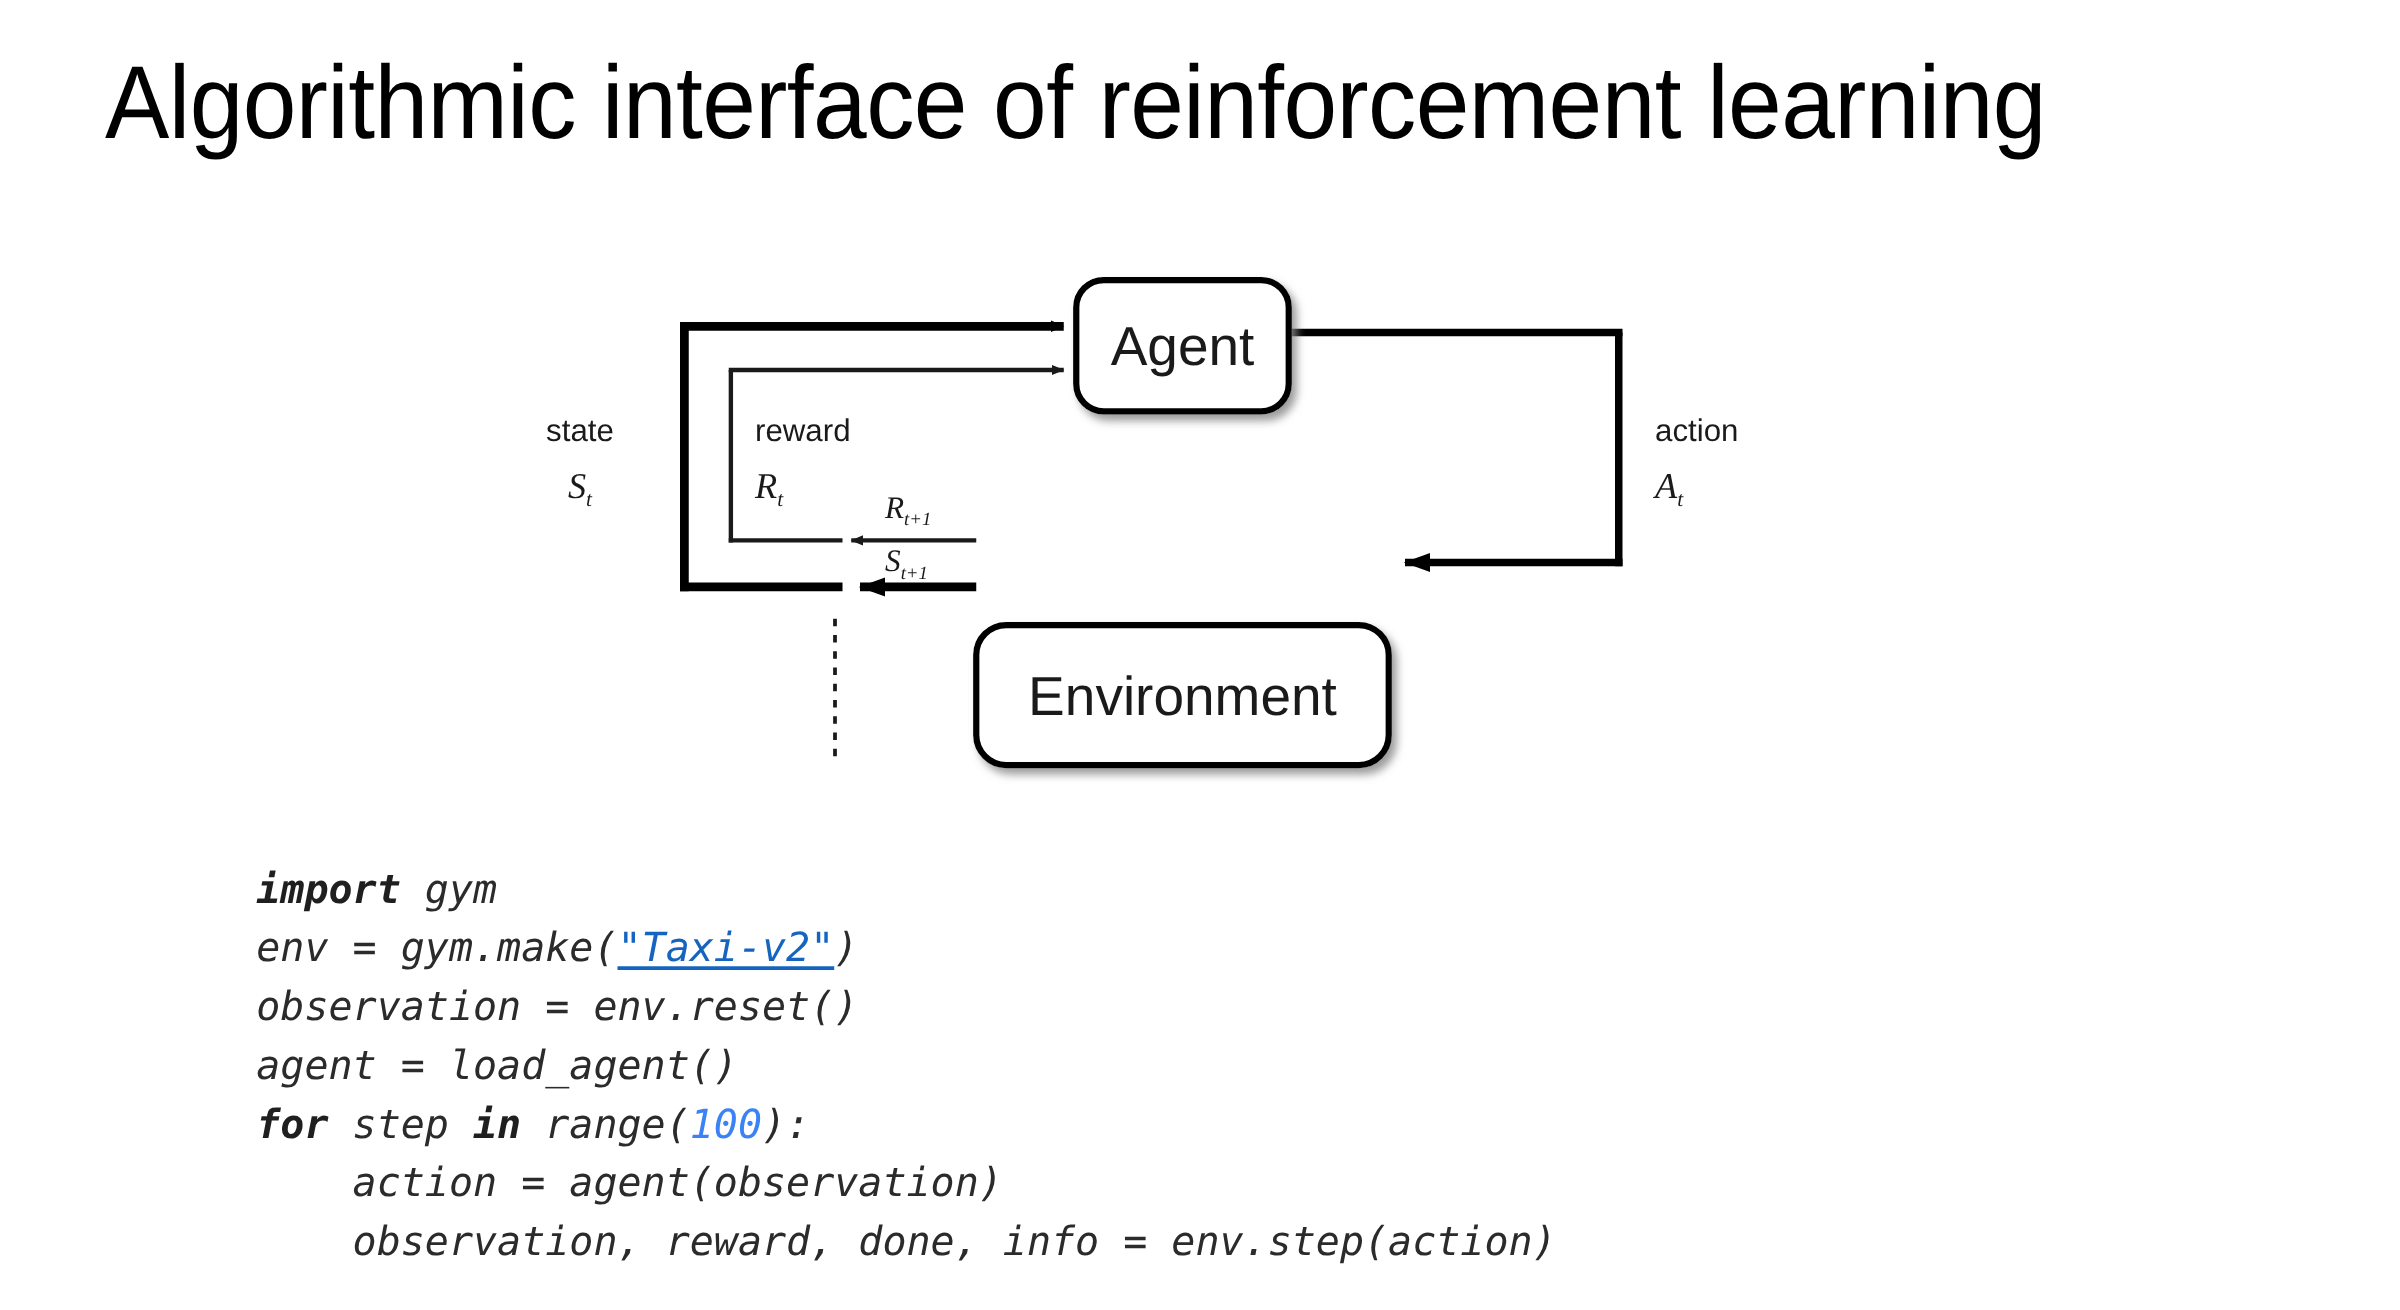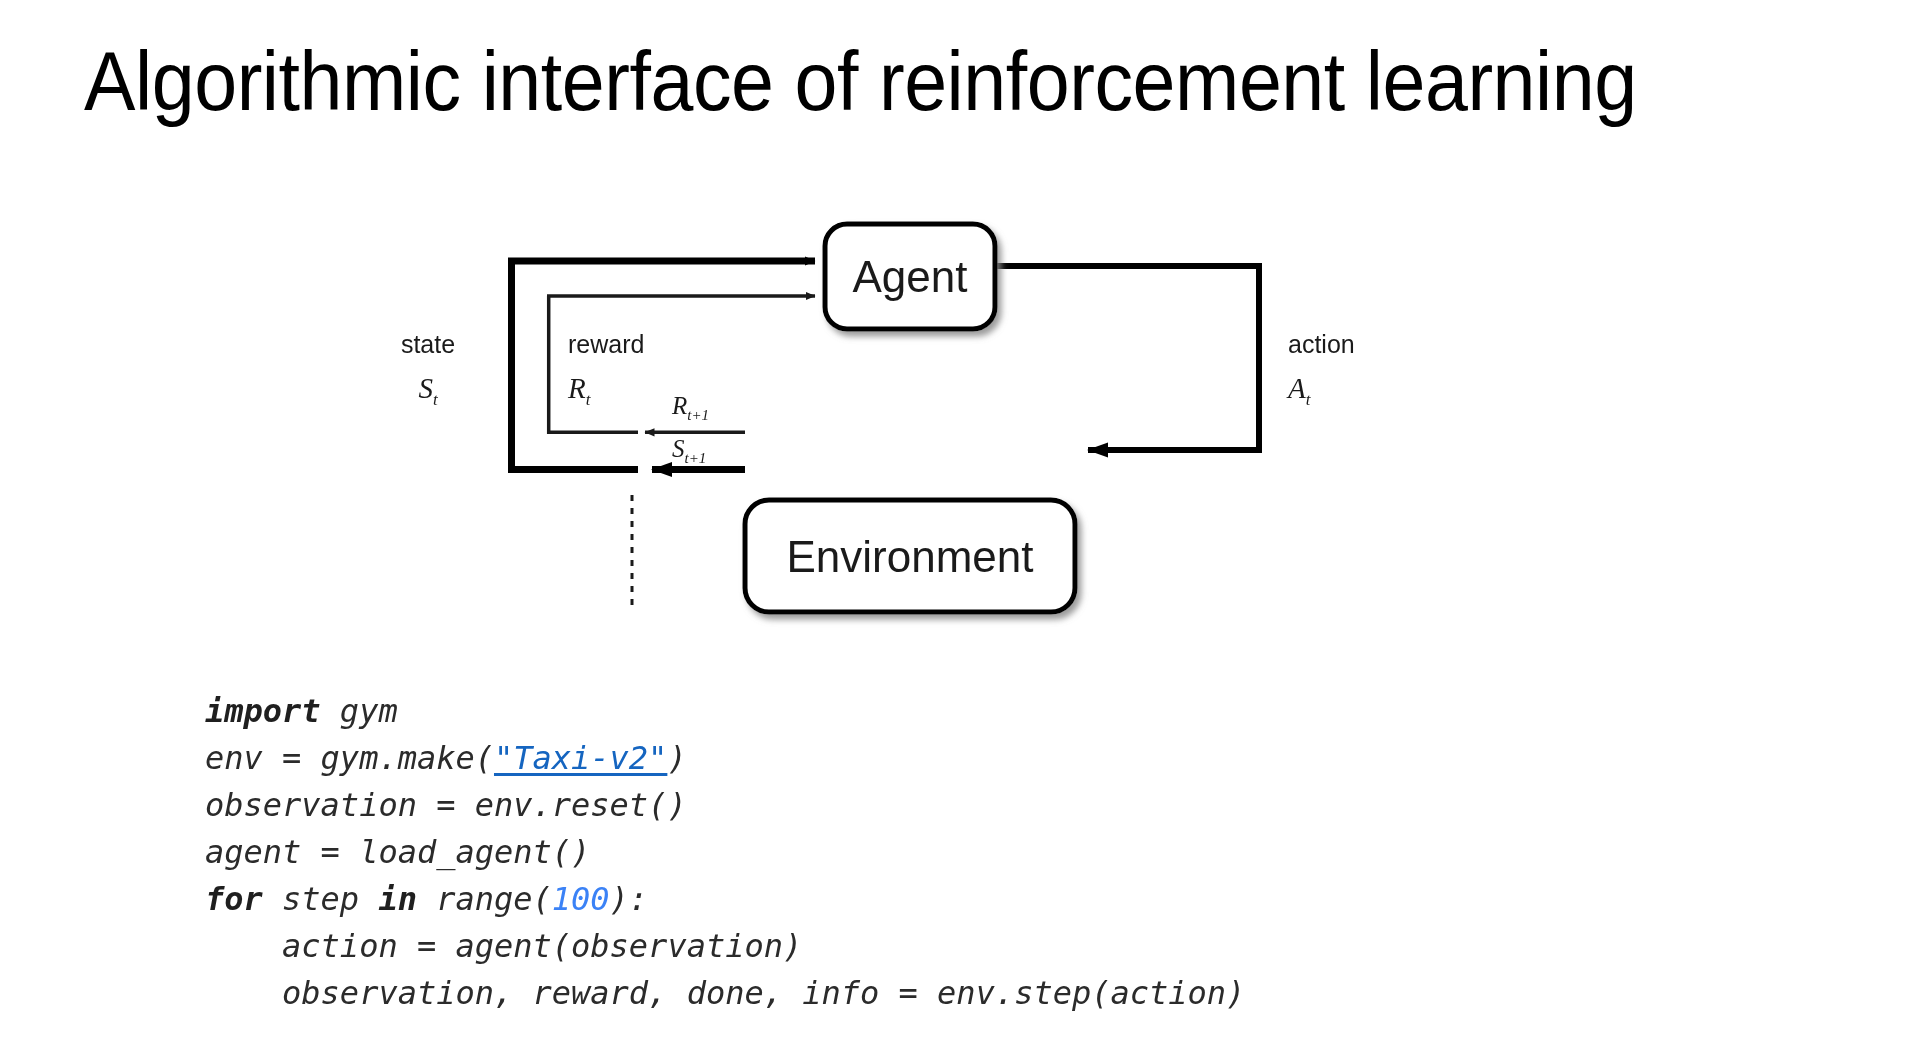--- a/index.html
+++ b/index.html
@@ -34,20 +34,21 @@
     transform-origin: left center;
   }
 
   
   #rl-diagram {
     position: absolute;
     left: 0px;
     top: 195px;
     width: 1520px;
     height: 450px;
+    padding-left: 36px;
   }
   #rl-diagram svg {
     display: block;
   }
 
   .box-label {
     font-family: "Liberation Sans", sans-serif;
     font-size: 44px;
     fill: #1a1a1a;
   }

